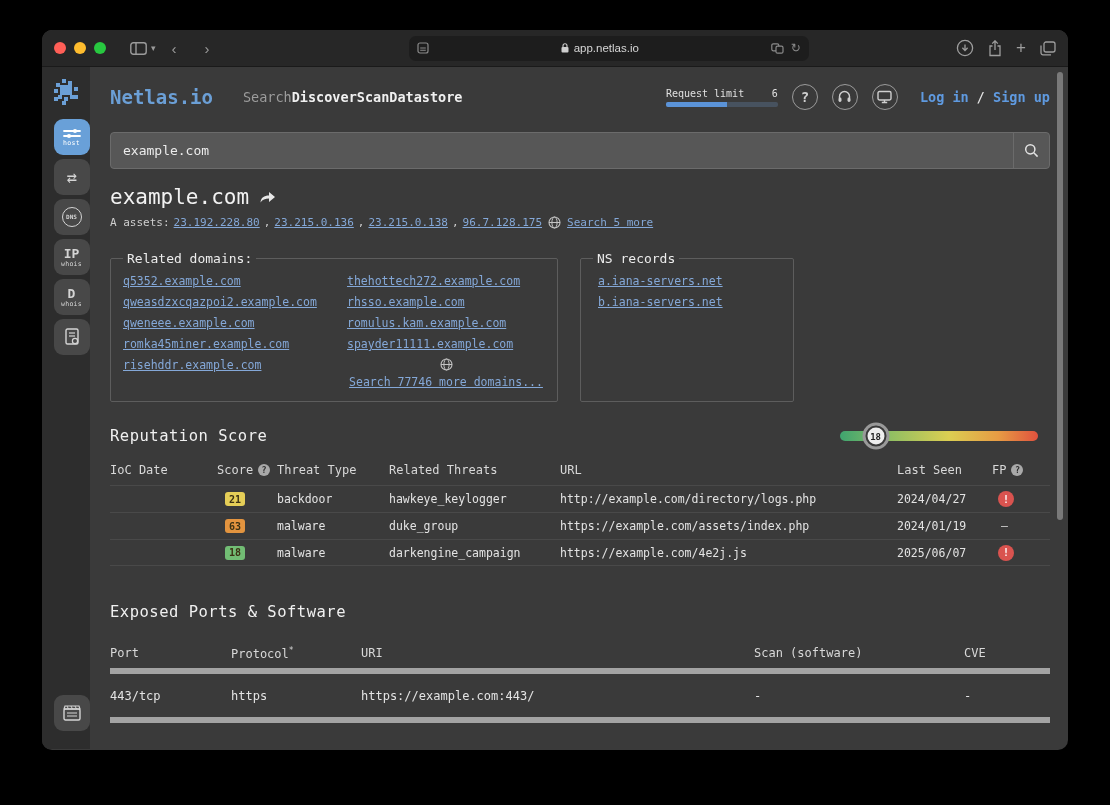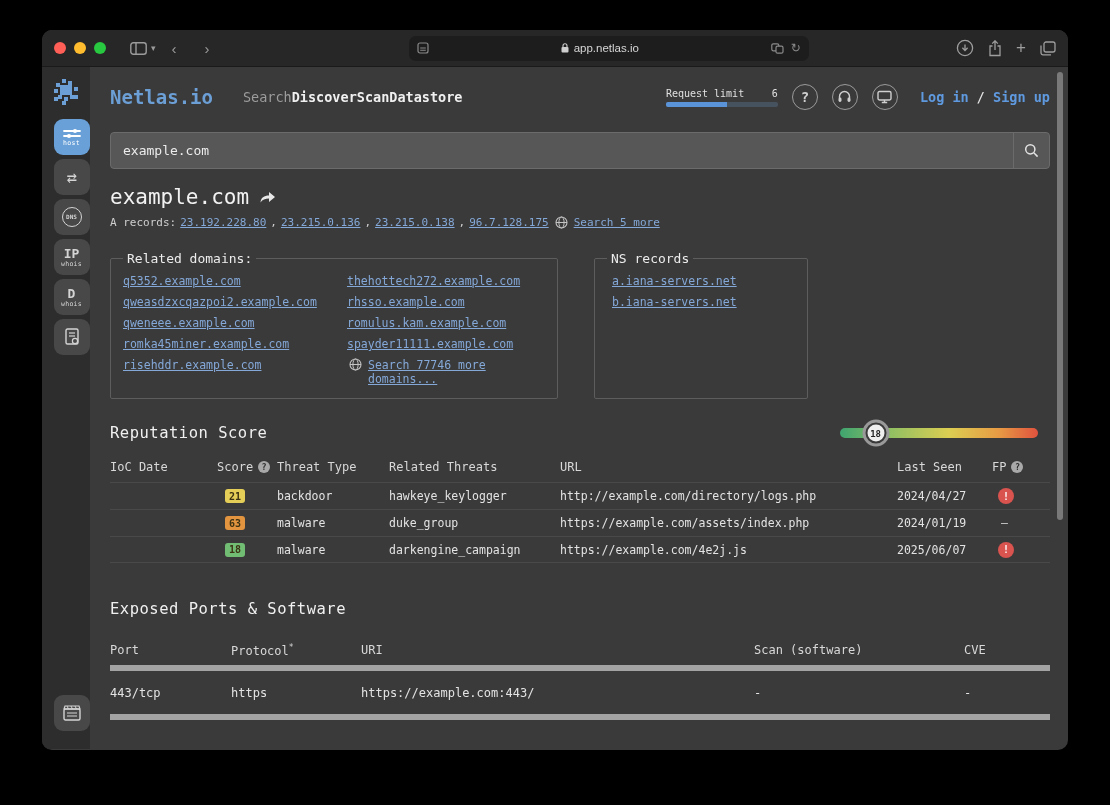--- a/index.html
+++ b/index.html
@@ -74,28 +74,28 @@
     justify-content:center; cursor:pointer; }
 
   
   .title-row { margin-top:16px; display:flex; align-items:center; gap:10px; }
   .title { font-size:21px; color:#f2f2f2; }
   .arecords { margin-top:7px; font-size:11px; color:#cfcfcf; display:flex; align-items:center; gap:4px; flex-wrap:wrap; }
   a.lnk { color:#84a8d8; text-decoration:underline; cursor:pointer; }
   .glb { display:inline-flex; margin:0 2px; }
 
   
-  .boxes { margin-top:22px; display:flex; gap:36px; }
+  .boxes { margin-top:22px; display:flex; gap:22px; }
   fieldset { border:1px solid #5d5d5d; border-radius:2px; padding:8px 12px 12px; }
   fieldset legend { font-size:13px; color:#ececec; padding:0 4px; }
   .relbox { width:448px; }
   .nsbox { width:214px; }
   .relgrid { display:grid; grid-template-columns: 216px 1fr; column-gap:8px; row-gap:7px; font-size:11.5px; }
   .nslist { display:flex; flex-direction:column; gap:7px; font-size:11.5px; padding-left:5px; }
-  .morelink { display:flex; gap:4px; }
+  .morelink { display:flex; align-items:center; gap:4px;flex-direction:column; }
 
   
   .rep-head { margin-top:25px; display:flex; align-items:center; justify-content:space-between;gap:38px; }
   .sec-title { font-size:15.5px; color:#f0f0f0; letter-spacing:.5px; }
   .slider { position:relative; width:198px; height:10px; border-radius:5px; margin-right:12px;
     background:linear-gradient(90deg,#3fa46f 0%, #8fbf63 25%, #dcce52 55%, #e79b44 80%, #e0523e 100%); }
   .knob { position:absolute; top:50%; transform:translate(-50%,-50%); width:27px; height:27px;
     border-radius:50%; border:3px solid #999; background:#3a3a3a; display:flex; align-items:center; justify-content:center; }
   .knob-in { width:17px; height:17px; border-radius:50%; background:#eee; color:#222; font-size:9px;
     font-weight:bold; display:flex; align-items:center; justify-content:center; }
@@ -340,21 +340,21 @@
       <div class="title-row">
         <span class="title">example.com</span>
         <span>
           <svg width="17" height="14" viewBox="0 0 17 14">
               <path d="M1.5 12.5 C2 7.5 5 5.5 10 5.5 V2 L16 7 L10 12 V8.5 C6 8.5 3.5 9.5 1.5 12.5 Z" fill="#e8e8e8"></path>
             </svg>
         </span>
       </div>
 
       <div class="arecords">
-        <span>A records:</span>
+        <span>A assets:</span>
         <a class="lnk">23.192.228.80</a>
           <span>,</span>
         <a class="lnk">23.215.0.136</a>
           <span>,</span>
         <a class="lnk">23.215.0.138</a>
           <span>,</span>
         <a class="lnk">96.7.128.175</a>
         <span class="glb">
           <svg width="13" height="13" viewBox="0 0 13 13">
               <circle cx="6.5" cy="6.5" r="5.5" fill="none" stroke="#c4c4c4" stroke-width="1.1"></circle>

